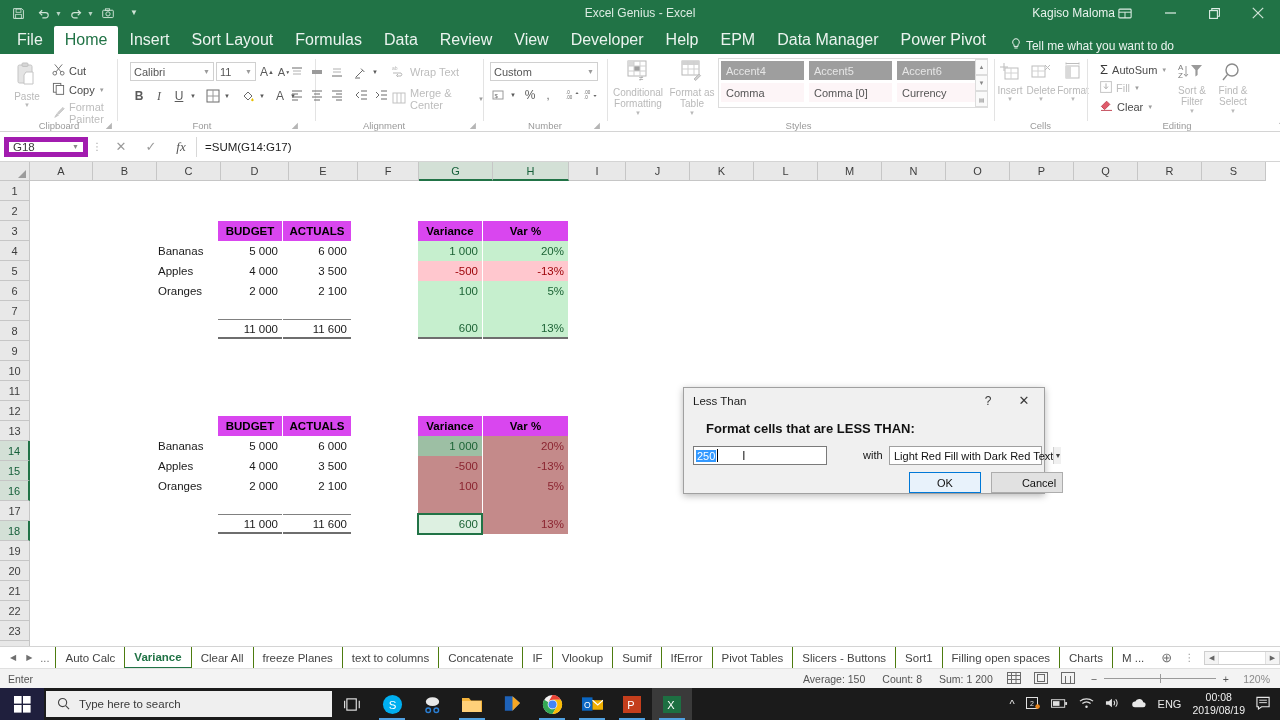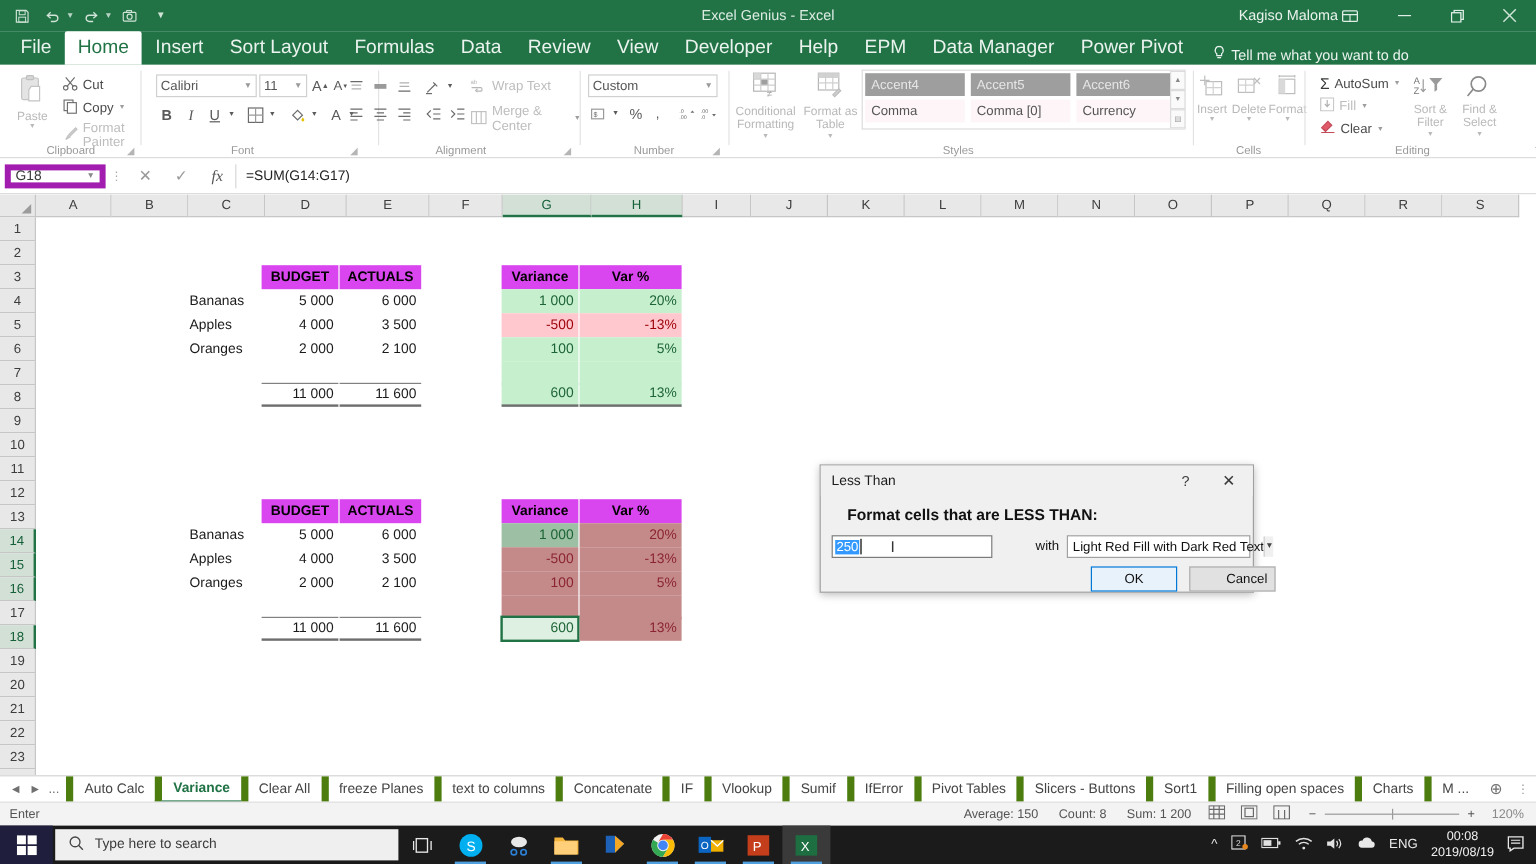--- a/index.html
+++ b/index.html
@@ -199,21 +199,21 @@
 
   
   .sheet-bar {
     position: absolute; top: 646px; left: 0; width: 1280px; height: 22px;
     background: #fff; border-top: 1px solid #d4d4d4; display: flex; align-items: center;
   }
   .nav-arrows { display: flex; align-items: center; gap: 10px; padding: 0 8px 0 10px; font-size: 8px; color: #707070; }
   .ellipsis-tab { font-size: 11px; color: #707070; padding-right: 6px; }
   .stab {
     height: 22px; padding: 0 9px; display: flex; align-items: center;
-    font-size: 11.5px; color: #444; border-left: 6px solid #4d7c0f; white-space: nowrap;
+    font-size: 11.5px; color: #444; border-left: 1px solid #4d7c0f; white-space: nowrap;
   }
   .stab.active { color: #217346; font-weight: bold; border-bottom: 2px solid #217346; }
   .stab-add { padding: 0 8px; font-size: 13px; color: #707070; }
   .stab-dots { padding: 0 4px; font-size: 10px; color: #9a9a9a; }
   .hscroll {
     margin-left: 6px; flex: 1; max-width: 140px; height: 14px; border: 1px solid #cfcfcf;
     background: #f4f4f4; display: flex; align-items: center; justify-content: space-between;
   }
   .hscroll .arw { width: 13px; text-align: center; font-size: 7px; color: #666; }
   .hscroll .thumb { flex: 1; height: 12px; background: #fff; border-left: 1px solid #e0e0e0; border-right: 1px solid #e0e0e0; }

